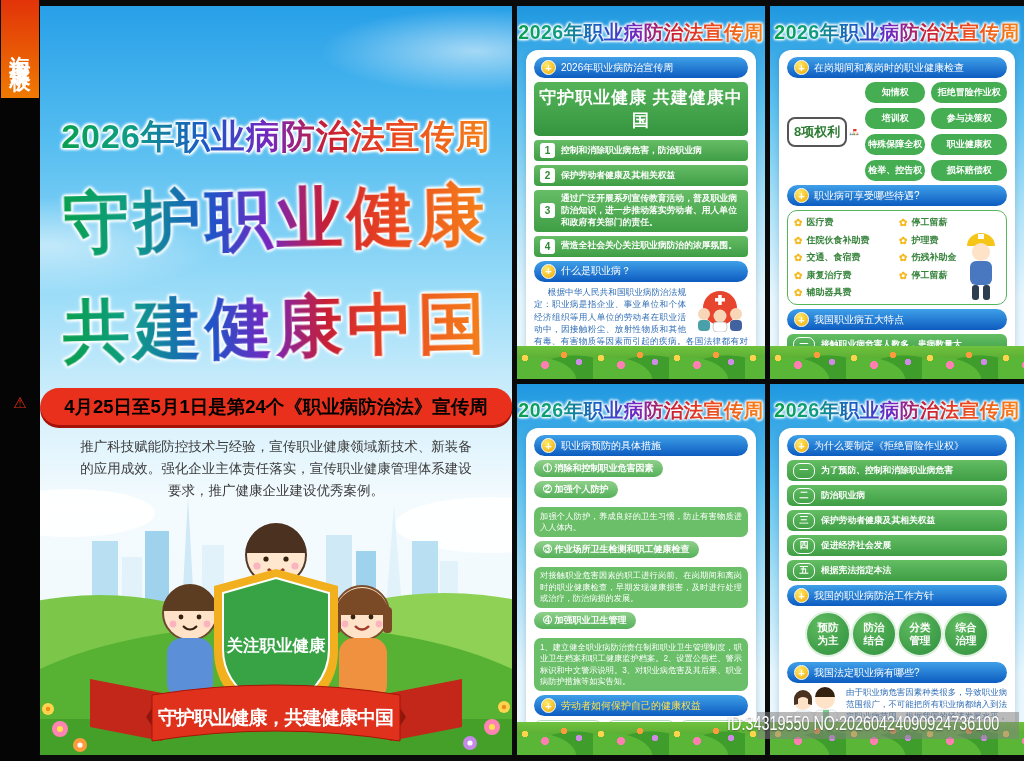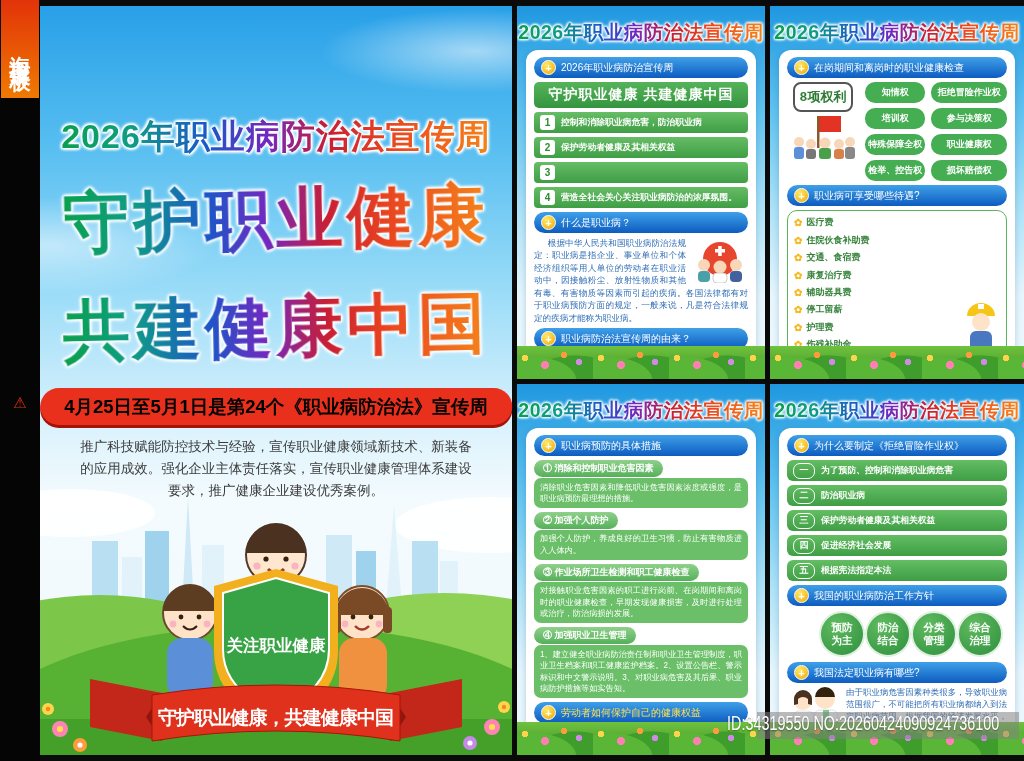--- a/index.html
+++ b/index.html
@@ -73,61 +73,61 @@
   .sec { display:flex; align-items:center; gap:5px; flex:none;
     background:linear-gradient(180deg,#3fa0e8,#0d5cc0); border-radius:12px; padding:3px 7px; }
   .plus { width:15px; height:15px; min-width:15px; border-radius:50%; border:1px solid #fff;
     background:radial-gradient(circle at 35% 30%, #ffe96a, #f0a800); color:#fff;
     display:flex; align-items:center; justify-content:center; font-weight:bold; font-size:11px; }
   .plus::before { content:"+"; }
   .sec .t { color:#fff; font-weight:normal; font-size:10px; white-space:nowrap; }
   .sec .t.yellow { color:#ffe14d; }
 
   .slogan-bar { background:linear-gradient(180deg,#55b45a,#35953f); border-radius:5px; flex:none;
-    color:#fff; font-weight:bold; font-size:14px; text-align:center; padding:4px 0; letter-spacing:1px; }
+    color:#fff; font-weight:bold; font-size:17px; text-align:center; padding:4px 0; letter-spacing:1px; }
   .gbar { display:flex; align-items:center; gap:6px; flex:none;
     background:linear-gradient(180deg,#66bd66,#3f9e45); border-radius:4px; padding:3px 6px; }
   .gbar .num { background:#fff; color:#2e8b35; width:15px; min-width:15px; height:15px; border-radius:3px;
     display:flex; align-items:center; justify-content:center; font-weight:bold; font-size:10px; }
   .gbar .tx { color:#fff; font-size:8.8px; line-height:1.35; font-weight:bold; }
   .para { color:#2f6db5; font-size:8.6px; line-height:1.45; text-align:justify; text-indent:1.6em; }
 
   .nbar { display:flex; align-items:center; gap:6px; flex:none;
     background:linear-gradient(180deg,#63bd63,#3f9e45); border-radius:6px; padding:2.5px 6px; }
   .nbar .cnum { border:1.3px solid #fff; border-radius:7px; color:#fff; font-weight:bold; font-size:9px;
     min-width:22px; text-align:center; padding:0.5px 0; }
   .nbar .tx { color:#fff; font-size:8.8px; font-weight:bold; line-height:1.3; }
 
   
   .rights-row { display:flex; gap:6px; flex:none; }
-  .bubble-col { width:72px; display:flex; flex-direction:column; align-items:center; gap:2px;font-family:Liberation Mono, monospace; }
+  .bubble-col { width:72px; display:flex; align-items:center; gap:2px; }
   .bubble { background:#fff; border:2px solid #555; border-radius:8px; padding:4px 5px;
     color:#2f7d35; font-weight:900; font-size:13px; white-space:nowrap; }
   .pill-grid { flex:1; display:grid; grid-template-columns:1fr 1.25fr; gap:5px 6px; align-content:start; }
   .pill { background:#45ad52; border-radius:10px; color:#fff; font-size:9px; font-weight:bold;
     text-align:center; padding:4px 2px; white-space:nowrap; }
   .benefit-box { border:1.6px solid #57b55c; border-radius:10px; padding:5px 6px; position:relative; flex:none; }
-  .benefit-cols { display:flex; gap:4px;flex-direction:column; }
+  .benefit-cols { display:flex; gap:4px; }
   .bcol { display:flex; flex-direction:column; gap:4.5px; flex:1; }
   .bitem { display:flex; align-items:center; gap:4px; color:#37833c; font-size:9px; font-weight:bold; white-space:nowrap; }
   .bitem::before { content:"✿"; color:#f5b91e; font-size:10px; }
   .worker { position:absolute; right:2px; bottom:2px; }
 
   
-  .measure { flex:none; display:flex; flex-direction:column; gap:1px; }
+  .measure { flex:none; display:flex; flex-direction:column; gap:9px; }
   .m-title { align-self:flex-start; background:linear-gradient(180deg,#8fd08a,#55b05a); border-radius:9px;
     color:#fff; font-weight:bold; font-size:9px; padding:2px 9px; white-space:nowrap; }
   .m-body { background:#6abf68; border-radius:7px; color:#fff; font-size:8.2px; line-height:1.4;
     padding:3.5px 6px; text-align:justify; }
   .card-grid { display:grid; grid-template-columns:1fr 1fr 1fr; gap:5px; flex:none; }
   .wcard { background:#fff; border:1px solid #b5dcb8; border-radius:7px; padding:3px; display:flex; flex-direction:column; gap:2px; }
   .wcard .ill { height:36px; display:flex; align-items:center; justify-content:center; }
 
   
-  .circle-row { display:flex; justify-content:flex-end; padding:1px 4px; flex:none; }
+  .circle-row { display:flex; justify-content:center; padding:1px 4px; flex:none; }
   .pcircle { width:46px; height:46px; border-radius:50%; color:#fff; font-weight:bold; font-size:10.5px;
     background:radial-gradient(circle at 35% 28%, #60bb60, #2e8f3d); border:2px solid #dff0df;
     display:flex; flex-direction:column; align-items:center; justify-content:center; line-height:1.2; }
   .law-row { display:flex; gap:5px; flex:none; }
   .law-text { color:#2f6db5; font-size:8.4px; line-height:1.42; text-align:justify; flex:1; }
 
   
   .id-bar { position:absolute; left:757px; top:712px; width:262px; height:27px;
     background:rgba(130,130,130,.55); z-index:8; }
   .id-text { position:absolute; left:727px; top:712px; z-index:9; color:#fff; font-size:20px;
@@ -256,20 +256,21 @@
       <div class="gbar">
         <span class="num">1</span>
         <span class="tx">控制和消除职业病危害，防治职业病</span>
       </div>
       <div class="gbar">
         <span class="num">2</span>
         <span class="tx">保护劳动者健康及其相关权益</span>
       </div>
       <div class="gbar">
         <span class="num">3</span>
+        <span class="tx">通过广泛开展系列宣传教育活动，普及职业病防治知识，进一步推动落实劳动者、用人单位和政府有关部门的责任。</span>
       </div>
       <div class="gbar">
         <span class="num">4</span>
         <span class="tx">营造全社会关心关注职业病防治的浓厚氛围。</span>
       </div>
       <div class="sec">
         <span class="plus"></span>
         <span class="t">什么是职业病？</span>
       </div>
       <div style="position:relative;">
@@ -383,21 +384,20 @@
     <div class="poster-title">
       <span class="grad-text outline-1">2026年职业病防治法宣传周</span>
     </div>
     <div class="card">
       <div class="sec">
         <span class="plus"></span>
         <span class="t">职业病预防的具体措施</span>
       </div>
       <div class="measure">
         <div class="m-title">① 消除和控制职业危害因素</div>
-        <div class="m-body">消除职业危害因素和降低职业危害因素浓度或强度，是职业病预防最理想的措施。</div>
       </div>
       <div class="measure">
         <div class="m-title">② 加强个人防护</div>
         <div class="m-body">加强个人防护，养成良好的卫生习惯，防止有害物质进入人体内。</div>
       </div>
       <div class="measure">
         <div class="m-title">③ 作业场所卫生检测和职工健康检查</div>
         <div class="m-body">对接触职业危害因素的职工进行岗前、在岗期间和离岗时的职业健康检查，早期发现健康损害，及时进行处理或治疗，防治病损的发展。</div>
       </div>
       <div class="measure">

